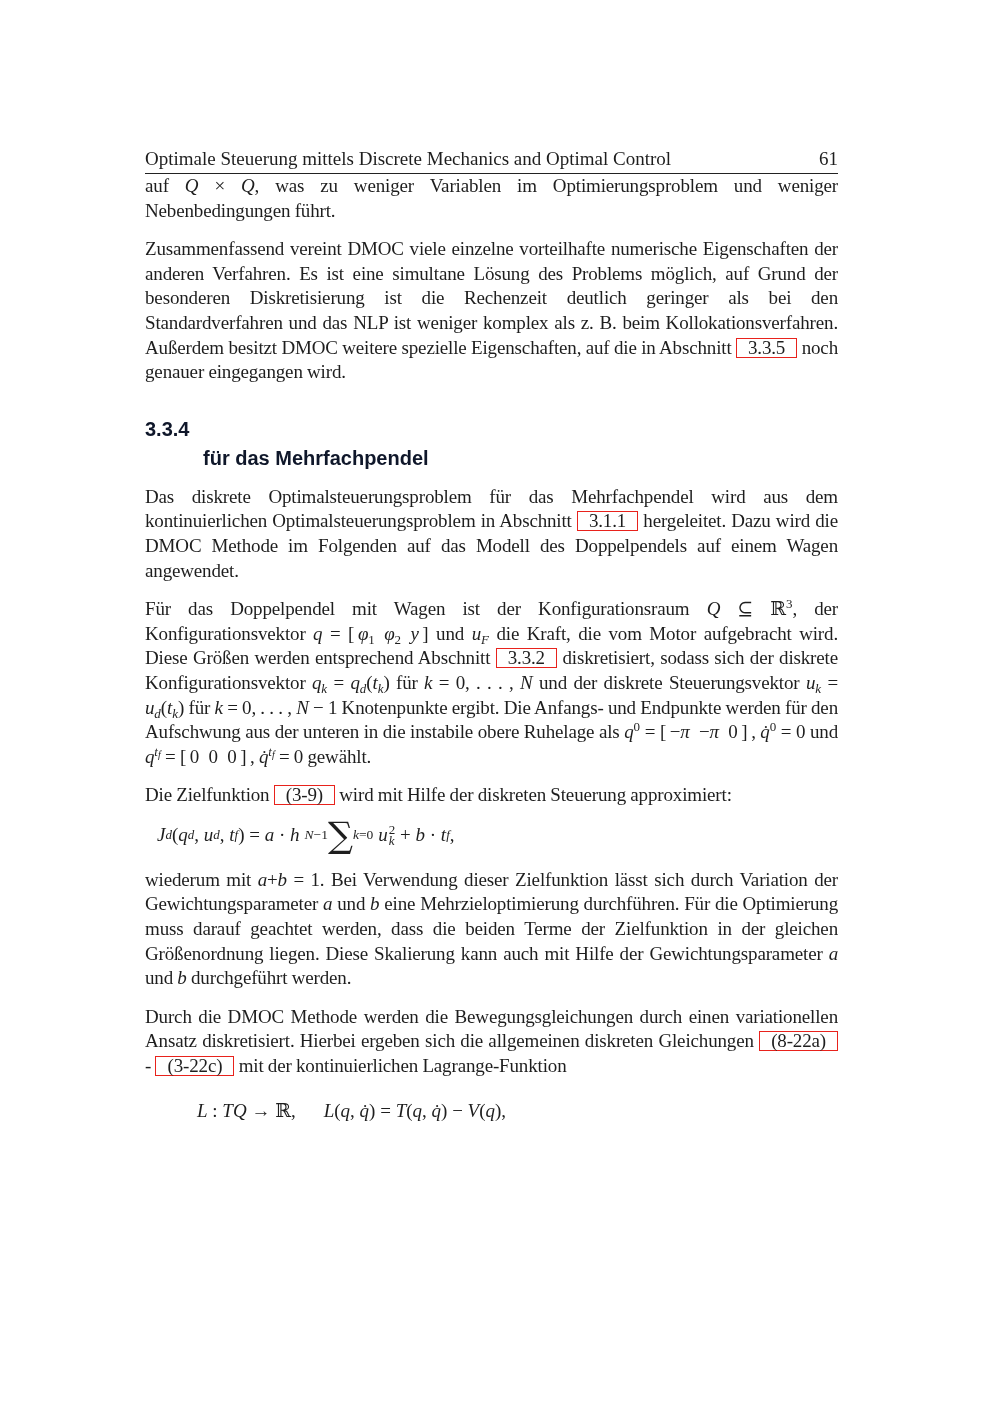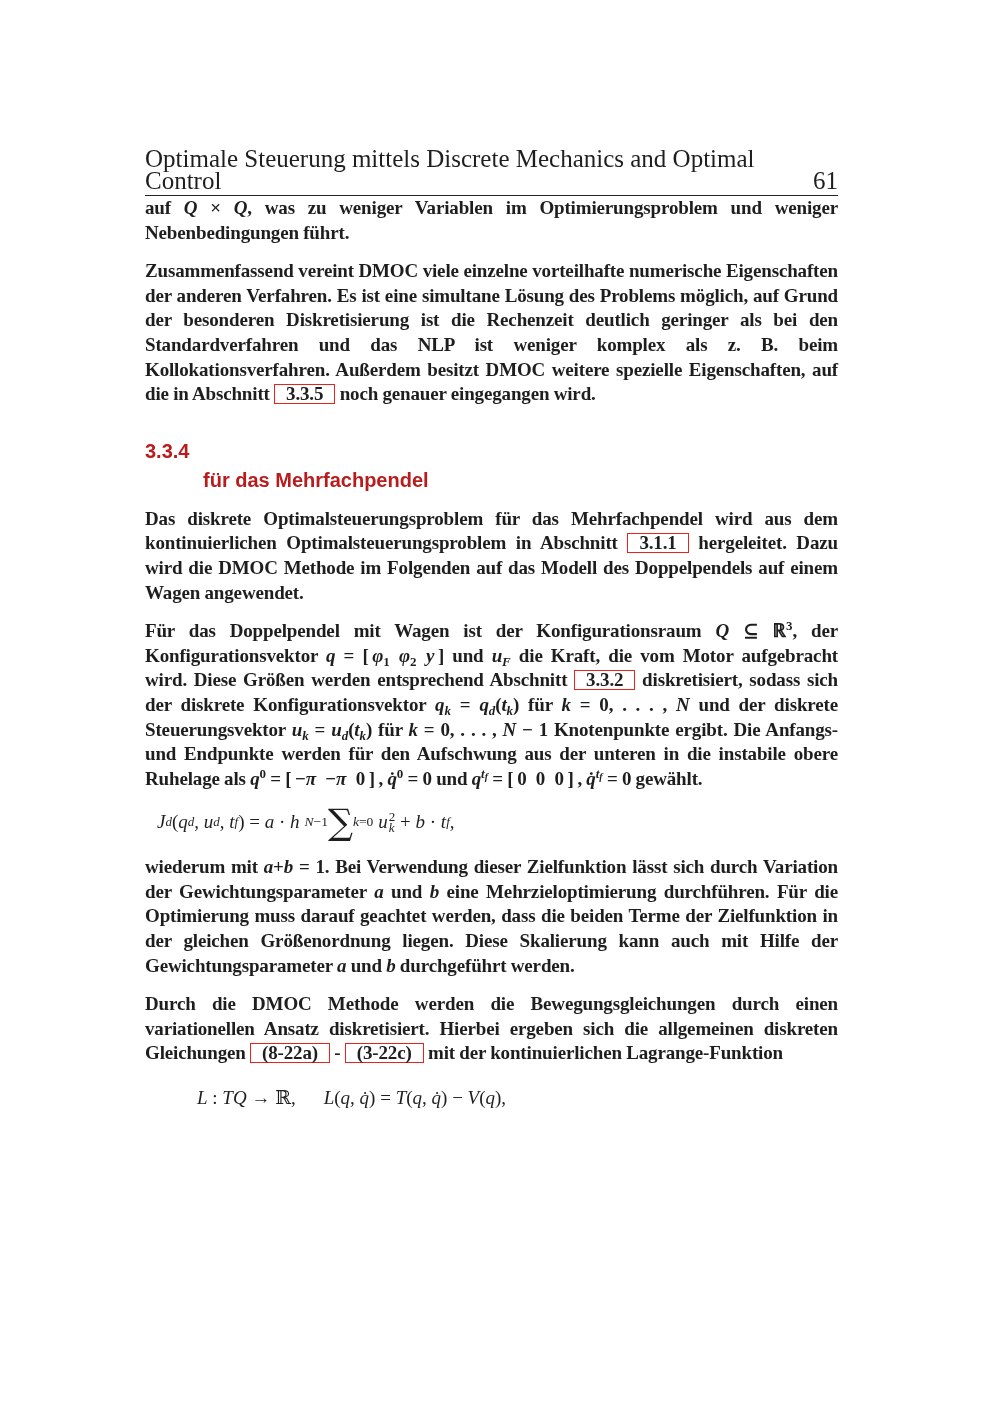--- a/index.html
+++ b/index.html
@@ -10,47 +10,46 @@
     background:#ffffff;
     color:#1e1e1e;
     font-family:"Liberation Serif","DejaVu Serif",serif;
     overflow:hidden;
   }
   .content{
     position:absolute;left:145px;top:148px;width:693px;
   }
   .running-head{
     display:flex;justify-content:space-between;align-items:flex-end;
-    font-size:25px;line-height:22px;
+    font-size:19px;line-height:22px;
   }
   .headrule{border-bottom:1.5px solid #222;margin-top:3px;}
   p.body{
     margin:0 0 14px 0;
     font-size:19px;line-height:24.6px;
     text-align:justify;
     letter-spacing:-0.15px;
     word-spacing:-0.3px;
     hyphens:auto;
-    font-weight:bold;
   }
   .p-first{margin-top:37px;}
   i.v{font-style:italic;}
   sub,sup{font-size:13px;line-height:0;letter-spacing:0;}
   sub{vertical-align:-4px;}
   sup{vertical-align:7px;}
   sup sub{font-size:10px;vertical-align:-2px;}
   .refbox{
     color:#1e1e1e;text-decoration:none;
     border:1.5px solid #e8221c;
     padding:0 11px;
     display:inline-block;line-height:18px;
   }
   h2.secheading{
     font-family:"Liberation Sans","DejaVu Sans",sans-serif;
-    font-weight:bold;color:#b91c1c;
+    font-weight:bold;color:#0f172a;
     font-size:20px;line-height:29px;
     display:flex;white-space:nowrap;
     margin:30px 0 12px 0;
   }
   .secnum{flex:none;width:58px;}
   .formula{
     font-size:19px;
     display:flex;align-items:center;
     margin:10px 0 16px 12px;
   }
@@ -90,20 +89,21 @@
 
     <h2 class="secheading">
       <span class="secnum">3.3.4</span>
       <span class="sectext"><br><span>für das Mehrfachpendel</span></span>
     </h2>
 
     <p class="body"><span>Das diskrete Optimalsteuerungsproblem für das Mehrfachpendel wird aus dem kontinuierlichen Optimalsteuerungsproblem in Abschnitt </span><a class="refbox" href="#">3.1.1</a><span> hergeleitet. Dazu wird die DMOC Methode im Folgenden auf das Modell des Doppelpendels auf einem Wagen angewendet.</span></p>
 
     <p class="body"><span>Für das Doppelpendel mit Wagen ist der Konfigurationsraum </span><i class="v">Q</i><span> ⊆ ℝ</span><sup>3</sup><span>, der Konfigurationsvektor </span><i class="v">q</i><span> = [ </span><i class="v">φ</i><sub>1</sub><span> </span><i class="v">φ</i><sub>2</sub><span> </span><i class="v">y</i><span> ] und </span><i class="v">u</i><sub class="v" style="font-style: italic;">F</sub><span> die Kraft, die vom Motor aufgebracht wird. Diese Größen werden entsprechend Abschnitt </span><a class="refbox" href="#">3.3.2</a><span> diskretisiert, sodass sich der diskrete Konfigurationsvektor </span><i class="v">q</i><sub class="v" style="font-style: italic;">k</sub><span> = </span><i class="v">q</i><sub class="v" style="font-style: italic;">d</sub><span>(</span><i class="v">t</i><sub class="v" style="font-style: italic;">k</sub><span>) für </span><i class="v">k</i><span> = 0, . . . , </span><i class="v">N</i><span> und der diskrete Steuerungsvektor </span><i class="v">u</i><sub class="v" style="font-style: italic;">k</sub><span> = </span><i class="v">u</i><sub class="v" style="font-style: italic;">d</sub><span>(</span><i class="v">t</i><sub class="v" style="font-style: italic;">k</sub><span>) für </span><i class="v">k</i><span> = 0, . . . , </span><i class="v">N</i><span> − 1 Knotenpunkte ergibt. Die Anfangs- und Endpunkte werden für den Aufschwung aus der unteren in die instabile obere Ruhelage als </span><i class="v">q</i><sup>0</sup><span> = [ −</span><i class="v">π</i><span> −</span><i class="v">π</i><span> 0 ] , </span><i class="v">q̇</i><sup>0</sup><span> = 0 und </span><i class="v">q</i><sup><i class="v">t</i><sub class="v" style="font-style: italic;">f</sub></sup><span> = [ 0 0 0 ] , </span><i class="v">q̇</i><sup><i class="v">t</i><sub class="v" style="font-style: italic;">f</sub></sup><span> = 0 gewählt.</span></p>
 
+    <p class="body" style="margin-bottom:0;"><span>Die Zielfunktion </span><a class="refbox" href="#">(3-9)</a><span> wird mit Hilfe der diskreten Steuerung approximiert:</span></p>
 
     <div class="formula">
       <span class="fleft"><i class="v">J</i><sub class="v" style="font-style: italic;">d</sub><span>(</span><i class="v">q</i><sub class="v" style="font-style: italic;">d</sub><span>, </span><i class="v">u</i><sub class="v" style="font-style: italic;">d</sub><span>, </span><i class="v">t</i><sub class="v" style="font-style: italic;">f</sub><span>) = </span><i class="v">a</i><span> · </span><i class="v">h</i></span>
       <span class="sumblock">
         <span class="sumlimit"><i class="v">N</i><span>−1</span></span>
         <span class="sigma">∑</span>
         <span class="sumlimit"><i class="v">k</i><span>=0</span></span>
       </span>
       <span class="fright"><span class="stackwrap"><i class="v">u</i><span class="stk"><span>2</span><i class="v">k</i></span></span><span> + </span><i class="v">b</i><span> · </span><i class="v">t</i><sub class="v" style="font-style: italic;">f</sub><span>,</span></span>
     </div>

